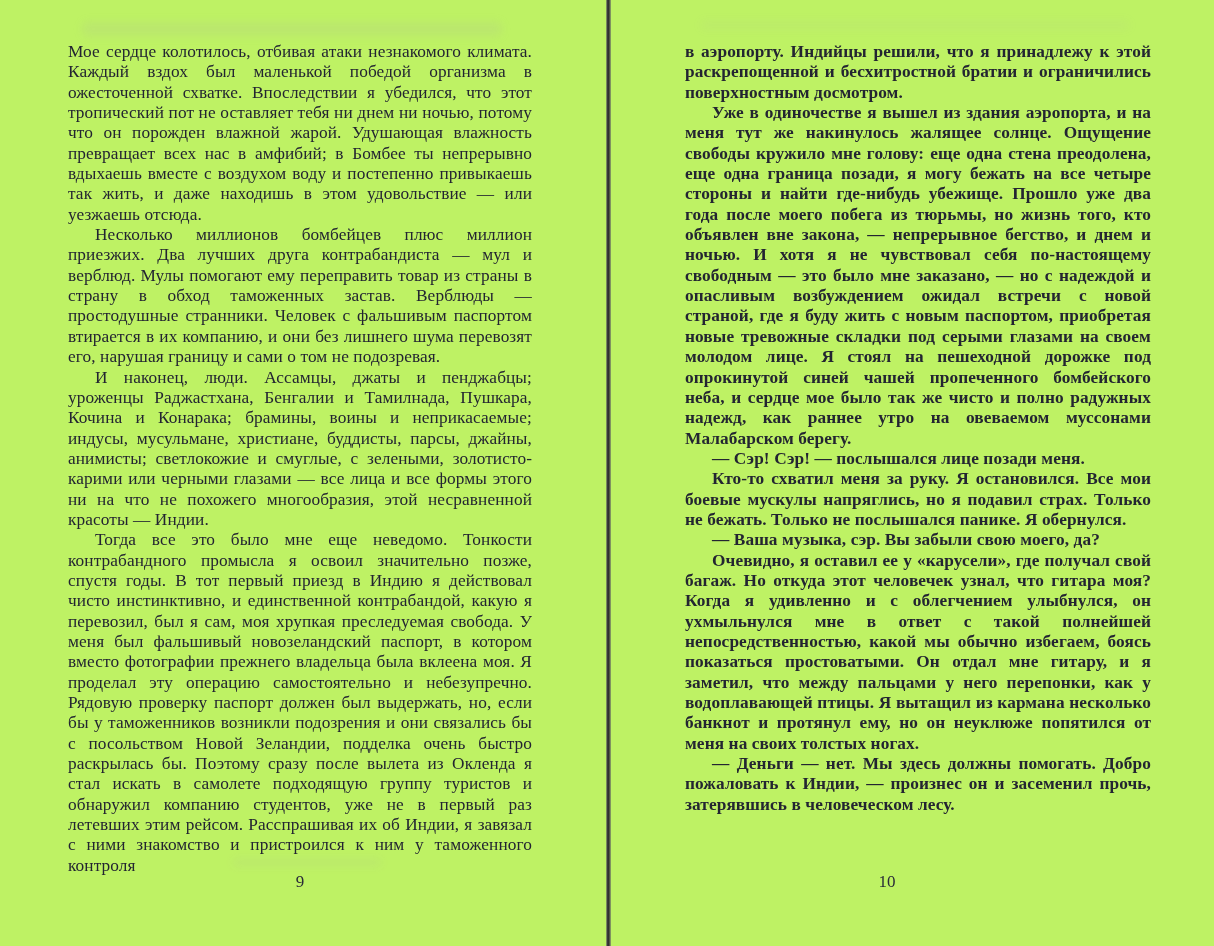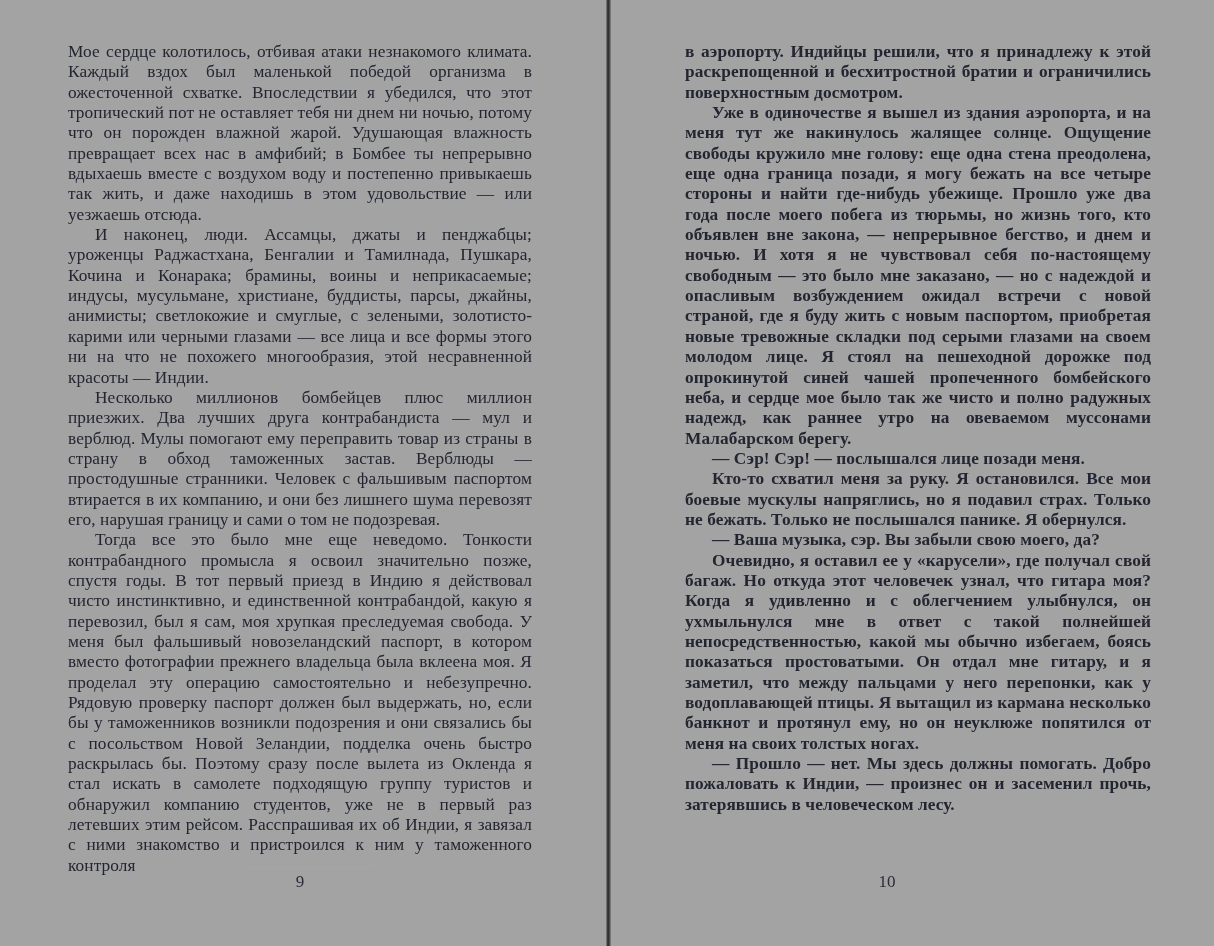--- a/index.html
+++ b/index.html
@@ -10,21 +10,21 @@
   body {
     width: 1214px;
     height: 946px;
     position: relative;
     overflow: hidden;
     font-family: "Liberation Serif", "DejaVu Serif", serif;
   }
   .spread {
     position: absolute;
     inset: 0;
-    background: #a3a3a3;
+    background: #bef264;
   }
   
   .spine {
     position: absolute;
     left: 606px;
     top: 0;
     width: 5px;
     height: 946px;
     background: linear-gradient(to right,
       rgba(120,120,120,0.55),
@@ -71,36 +71,36 @@
   .smudge-top-right   { left: 700px; top: 20px;  width: 430px; height: 10px; opacity: .6; }
   .smudge-pagenum     { left: 232px; top: 858px; width: 150px; height: 9px;  opacity: .8; }
 </style>
 </head>
 <body>
 
 <div class="spread">
 
   <div class="page-text left">
     <p>Мое сердце колотилось, отбивая атаки незнакомого климата. Каждый вздох был маленькой победой организма в ожесточенной схватке. Впоследствии я убедился, что этот тропический пот не оставляет тебя ни днем ни ночью, потому что он порожден влажной жарой. Удушающая влажность превращает всех нас в амфибий; в Бомбее ты непрерывно вдыхаешь вместе с воздухом воду и постепенно привыкаешь так жить, и даже находишь в этом удовольствие — или уезжаешь отсюда.</p>
+    <p>Несколько миллионов бомбейцев плюс миллион приезжих. Два лучших друга контрабандиста — мул и верблюд. Мулы помогают ему переправить товар из страны в страну в обход таможенных застав. Верблюды — простодушные странники. Человек с фальшивым паспортом втирается в их компанию, и они без лишнего шума перевозят его, нарушая границу и сами о том не подозревая.</p>
     <p>И наконец, люди. Ассамцы, джаты и пенджабцы; уроженцы Раджастхана, Бенгалии и Тамилнада, Пушкара, Кочина и Конарака; брамины, воины и неприкасаемые; индусы, мусульмане, христиане, буддисты, парсы, джайны, анимисты; светлокожие и смуглые, с зелеными, золотисто-карими или черными глазами — все лица и все формы этого ни на что не похожего многообразия, этой несравненной красоты — Индии.</p>
-    <p>Несколько миллионов бомбейцев плюс миллион приезжих. Два лучших друга контрабандиста — мул и верблюд. Мулы помогают ему переправить товар из страны в страну в обход таможенных застав. Верблюды — простодушные странники. Человек с фальшивым паспортом втирается в их компанию, и они без лишнего шума перевозят его, нарушая границу и сами о том не подозревая.</p>
     <p>Тогда все это было мне еще неведомо. Тонкости контрабандного промысла я освоил значительно позже, спустя годы. В тот первый приезд в Индию я действовал чисто инстинктивно, и единственной контрабандой, какую я перевозил, был я сам, моя хрупкая преследуемая свобода. У меня был фальшивый новозеландский паспорт, в котором вместо фотографии прежнего владельца была вклеена моя. Я проделал эту операцию самостоятельно и небезупречно. Рядовую проверку паспорт должен был выдержать, но, если бы у таможенников возникли подозрения и они связались бы с посольством Новой Зеландии, подделка очень быстро раскрылась бы. Поэтому сразу после вылета из Окленда я стал искать в самолете подходящую группу туристов и обнаружил компанию студентов, уже не в первый раз летевших этим рейсом. Расспрашивая их об Индии, я завязал с ними знакомство и пристроился к ним у таможенного контроля</p>
   </div>
   <div class="page-number left">9</div>
 
   <div class="spine"></div>
 
   <div class="page-text right">
     <p>в аэропорту. Индийцы решили, что я принадлежу к этой раскрепощенной и бесхитростной братии и ограничились поверхностным досмотром.</p>
     <p>Уже в одиночестве я вышел из здания аэропорта, и на меня тут же накинулось жалящее солнце. Ощущение свободы кружило мне голову: еще одна стена преодолена, еще одна граница позади, я могу бежать на все четыре стороны и найти где-нибудь убежище. Прошло уже два года после моего побега из тюрьмы, но жизнь того, кто объявлен вне закона, — непрерывное бегство, и днем и ночью. И хотя я не чувствовал себя по-настоящему свободным — это было мне заказано, — но с надеждой и опасливым возбуждением ожидал встречи с новой страной, где я буду жить с новым паспортом, приобретая новые тревожные складки под серыми глазами на своем молодом лице. Я стоял на пешеходной дорожке под опрокинутой синей чашей пропеченного бомбейского неба, и сердце мое было так же чисто и полно радужных надежд, как раннее утро на овеваемом муссонами Малабарском берегу.</p>
     <p>—  Сэр! Сэр! — послышался лице позади меня.</p>
     <p>Кто-то схватил меня за руку. Я остановился. Все мои боевые мускулы напряглись, но я подавил страх. Только не бежать. Только не послышался панике. Я обернулся.</p>
     <p>—  Ваша музыка, сэр. Вы забыли свою моего, да?</p>
     <p>Очевидно, я оставил ее у «карусели», где получал свой багаж. Но откуда этот человечек узнал, что гитара моя? Когда я удивленно и с облегчением улыбнулся, он ухмыльнулся мне в ответ с такой полнейшей непосредственностью, какой мы обычно избегаем, боясь показаться простоватыми. Он отдал мне гитару, и я заметил, что между пальцами у него перепонки, как у водоплавающей птицы. Я вытащил из кармана несколько банкнот и протянул ему, но он неуклюже попятился от меня на своих толстых ногах.</p>
-    <p>—  Прошло — нет. Мы здесь должны помогать. Добро пожаловать к Индии, — произнес он и засеменил прочь, затерявшись в человеческом лесу.</p>
+    <p>—  Деньги — нет. Мы здесь должны помогать. Добро пожаловать к Индии, — произнес он и засеменил прочь, затерявшись в человеческом лесу.</p>
   </div>
   <div class="page-number right">10</div>
 
   <div class="scan-smudge smudge-top-left"></div>
   <div class="scan-smudge smudge-top-right"></div>
   <div class="scan-smudge smudge-pagenum"></div>
 
 </div>
 
 </body></html>

